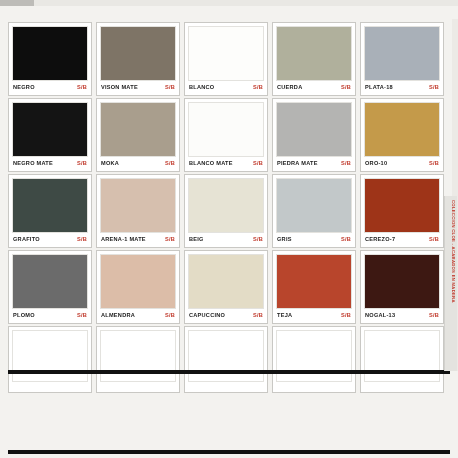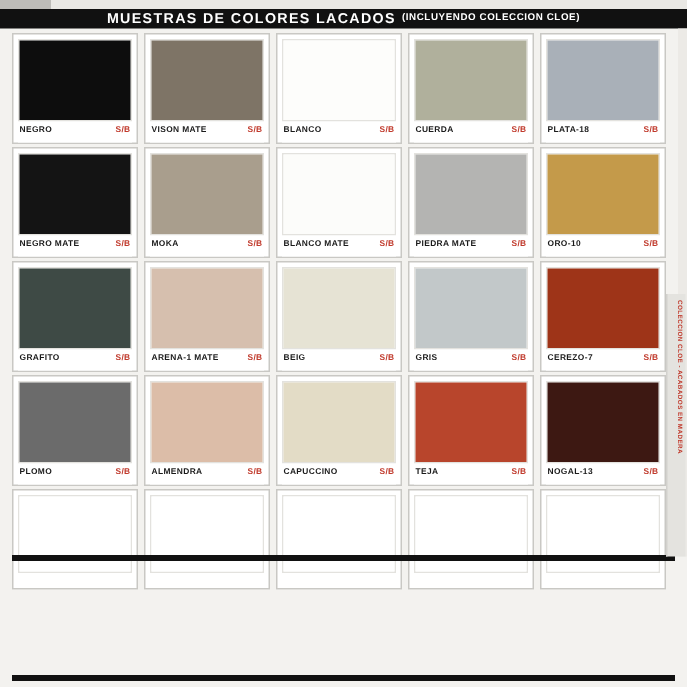--- a/index.html
+++ b/index.html
@@ -194,24 +194,20 @@
 <body>
 
 <div id="sheet">
 
   <div class="top-sliver"></div>
   <div class="top-sliver-dark"></div>
 
   <div class="title-gutter-l"></div>
   <div class="title-gutter-r"></div>
 
-  <div class="title-bar">
-    <span class="title-main">MUESTRAS DE COLORES LACADOS</span>
-    <span class="title-sub">(INCLUYENDO COLECCION CLOE)</span>
-  </div>
 
   <div class="right-edge"></div>
 
   <div id="grid">
       <div class="row">
         <div class="cell">
           <div class="swatch-wrap">
             <div class="swatch" style="background: rgb(13, 13, 13);"></div>
           </div>
           <div class="caption">

